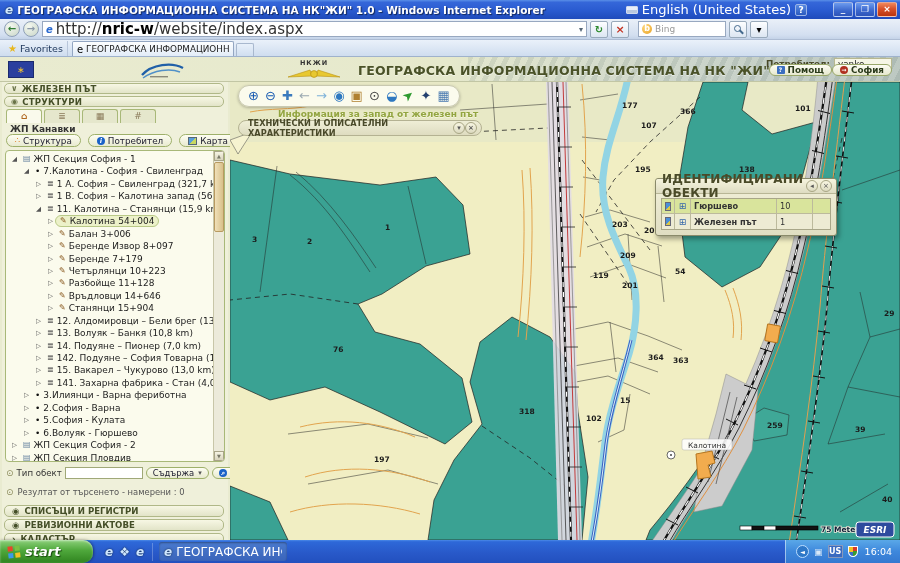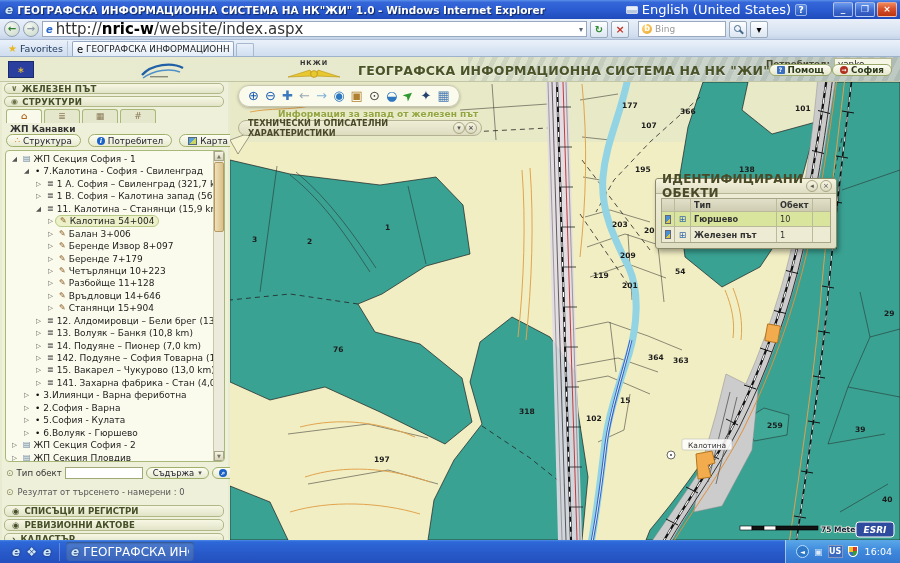--- a/index.html
+++ b/index.html
@@ -694,27 +694,20 @@
       </div>
 
       <div id="popup">
         <div id="popup-title">
           <span class="p-text">ИДЕНТИФИЦИРАНИ ОБЕКТИ</span>
           <span class="rnd-btn">◂</span>
           <span class="rnd-btn">×</span>
         </div>
         <div id="popup-body">
           <div id="ptable">
-            <div id="phead">
-              <span class="pc pc0"></span>
-                <span class="pc pc1"></span>
-              <span class="pc pc2">Тип</span>
-              <span class="pc pc3">Обект</span>
-              <span class="pc pc4"></span>
-            </div>
             <div id="popup-rows">
                 <div class="prow hl">
                   <span class="pc pc0">
                     <span class="pic1"></span>
                   </span>
                   <span class="pc pc1">
                     <span class="pic2">⊞</span>
                   </span>
                   <span class="pc pc2">Гюршево</span>
                   <span class="pc pc3">10</span>
@@ -732,20 +725,29 @@
                   <span class="pc pc4"></span>
                 </div>
               </div>
           </div>
         </div>
       </div>
     </div>
   </div>
 
   <div id="taskbar">
+    <div id="start-btn">
+      <span class="winflag">
+          <span class="wf1"></span>
+          <span class="wf2"></span>
+          <span class="wf3"></span>
+          <span class="wf4"></span>
+        </span>
+      <span class="start-text">start</span>
+    </div>
     <div id="quicklaunch">
         <span class="ql-icon">e</span>
         <span class="ql-icon">❖</span>
         <span class="ql-icon">e</span>
       </div>
     <div id="task-btn">
       <span class="ql-icon">e</span>
       <span class="tb-text">ГЕОГРАФСКА ИНФО...</span>
     </div>
     <div id="systray">

